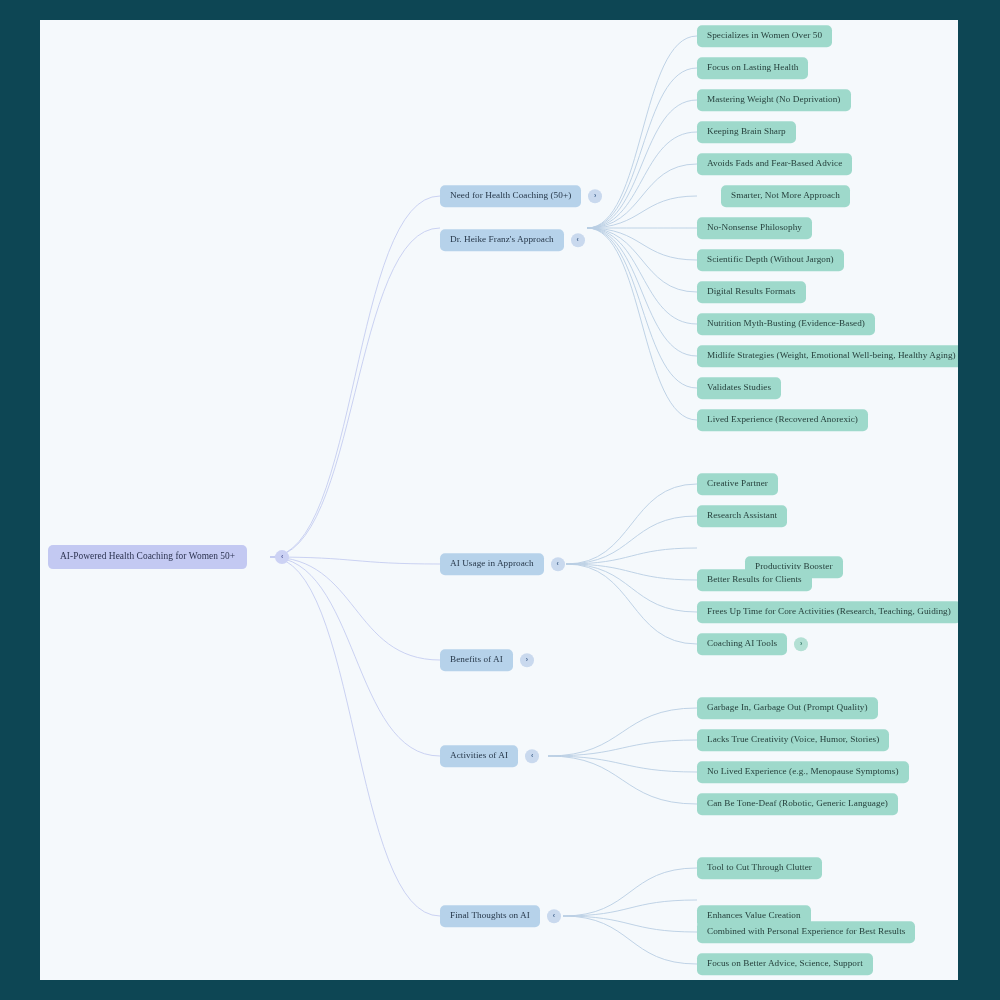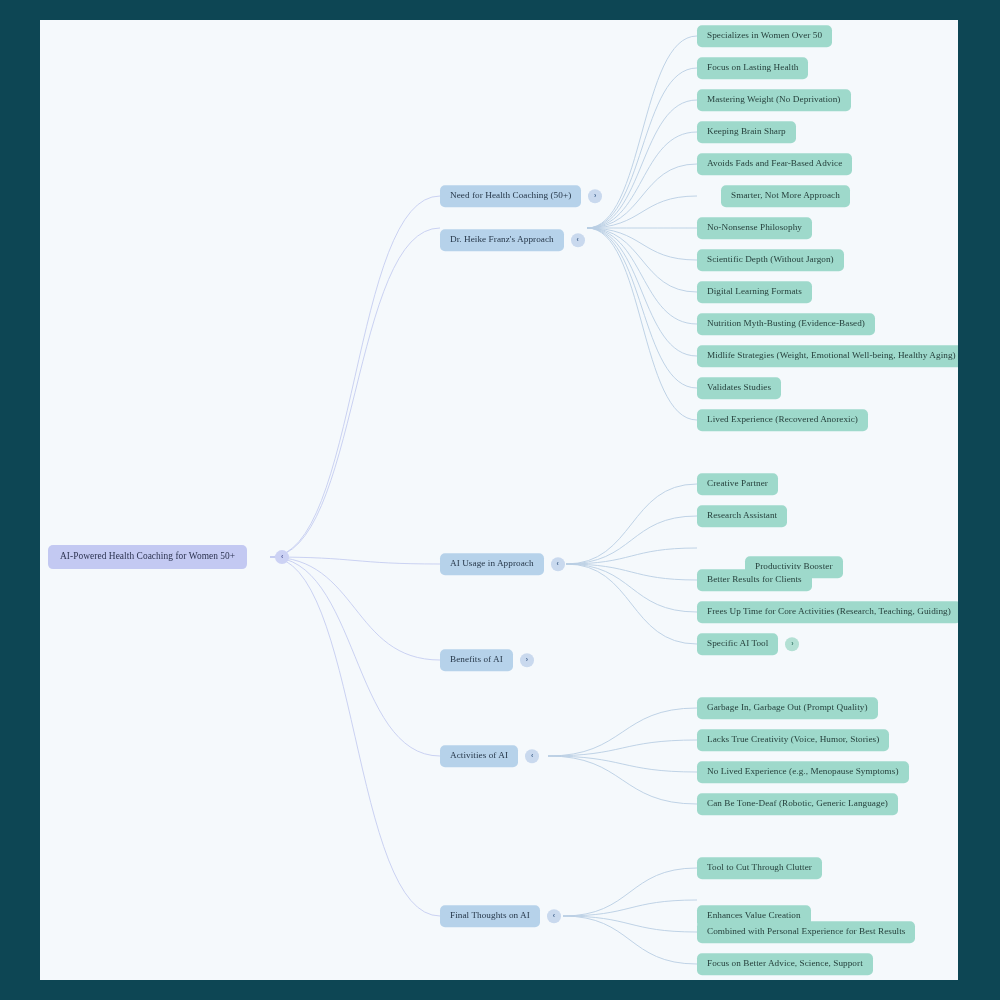--- a/index.html
+++ b/index.html
@@ -174,21 +174,21 @@
         <div class="node node-leaf" style="left: 657px; top: 176px; padding-left: 24px;">
           <div class="node-box">Smarter, Not More Approach</div>
         </div>
         <div class="node node-leaf" style="left: 657px; top: 208px;">
           <div class="node-box">No-Nonsense Philosophy</div>
         </div>
         <div class="node node-leaf" style="left: 657px; top: 240px;">
           <div class="node-box">Scientific Depth (Without Jargon)</div>
         </div>
         <div class="node node-leaf" style="left: 657px; top: 272px;">
-          <div class="node-box">Digital Learning Formats</div>
+          <div class="node-box">Digital Results Formats</div>
         </div>
         <div class="node node-leaf" style="left: 657px; top: 304px;">
           <div class="node-box">Nutrition Myth-Busting (Evidence-Based)</div>
         </div>
         <div class="node node-leaf" style="left: 657px; top: 336px;">
           <div class="node-box">Midlife Strategies (Weight, Emotional Well-being, Healthy Aging)</div>
         </div>
         <div class="node node-leaf" style="left: 657px; top: 368px;">
           <div class="node-box">Validates Studies</div>
         </div>
@@ -208,21 +208,21 @@
         <div class="node node-leaf" style="left: 657px; top: 547px; margin-left: 48px;">
           <div class="node-box">Productivity Booster</div>
         </div>
         <div class="node node-leaf" style="left: 657px; top: 560px;">
           <div class="node-box">Better Results for Clients</div>
         </div>
         <div class="node node-leaf" style="left: 657px; top: 592px;">
           <div class="node-box">Frees Up Time for Core Activities (Research, Teaching, Guiding)</div>
         </div>
         <div class="node node-leaf" style="left: 657px; top: 624px;">
-          <div class="node-box">Specific AI Tool</div>
+          <div class="node-box">Coaching AI Tools</div>
           <span class="toggle toggle-green">›</span>
         </div>
         <div class="node node-branch" style="left: 400px; top: 640px;">
           <div class="node-box">Benefits of AI</div>
           <span class="toggle toggle-blue">›</span>
         </div>
         <div class="node node-branch" style="left: 400px; top: 736px;">
           <div class="node-box">Activities of AI</div>
           <span class="toggle toggle-blue">‹</span>
         </div>

